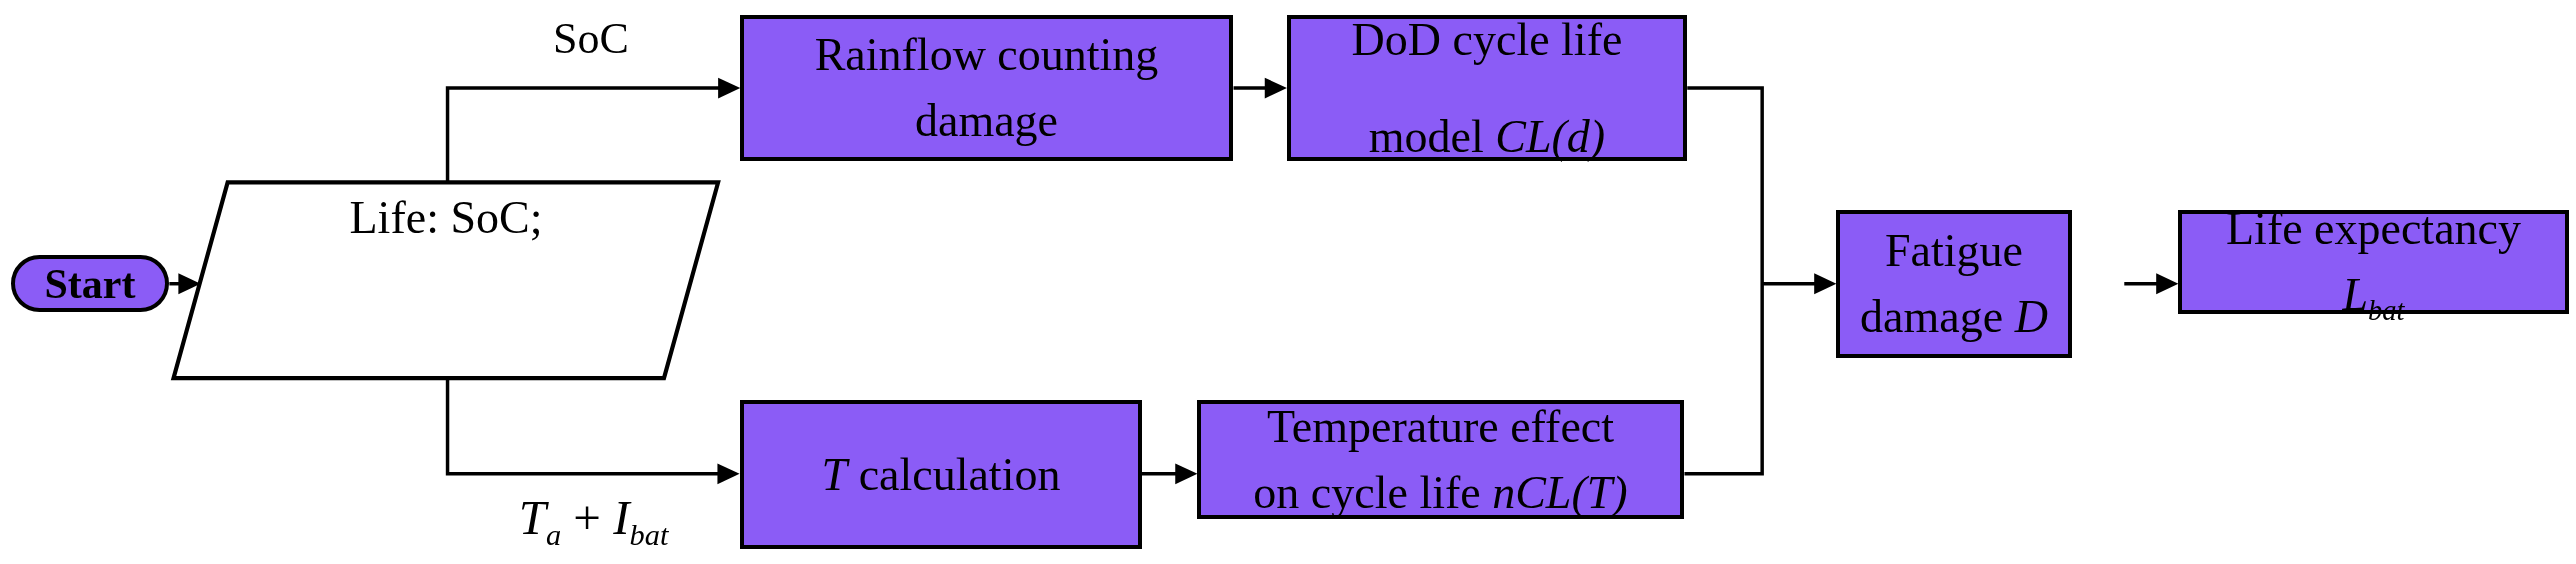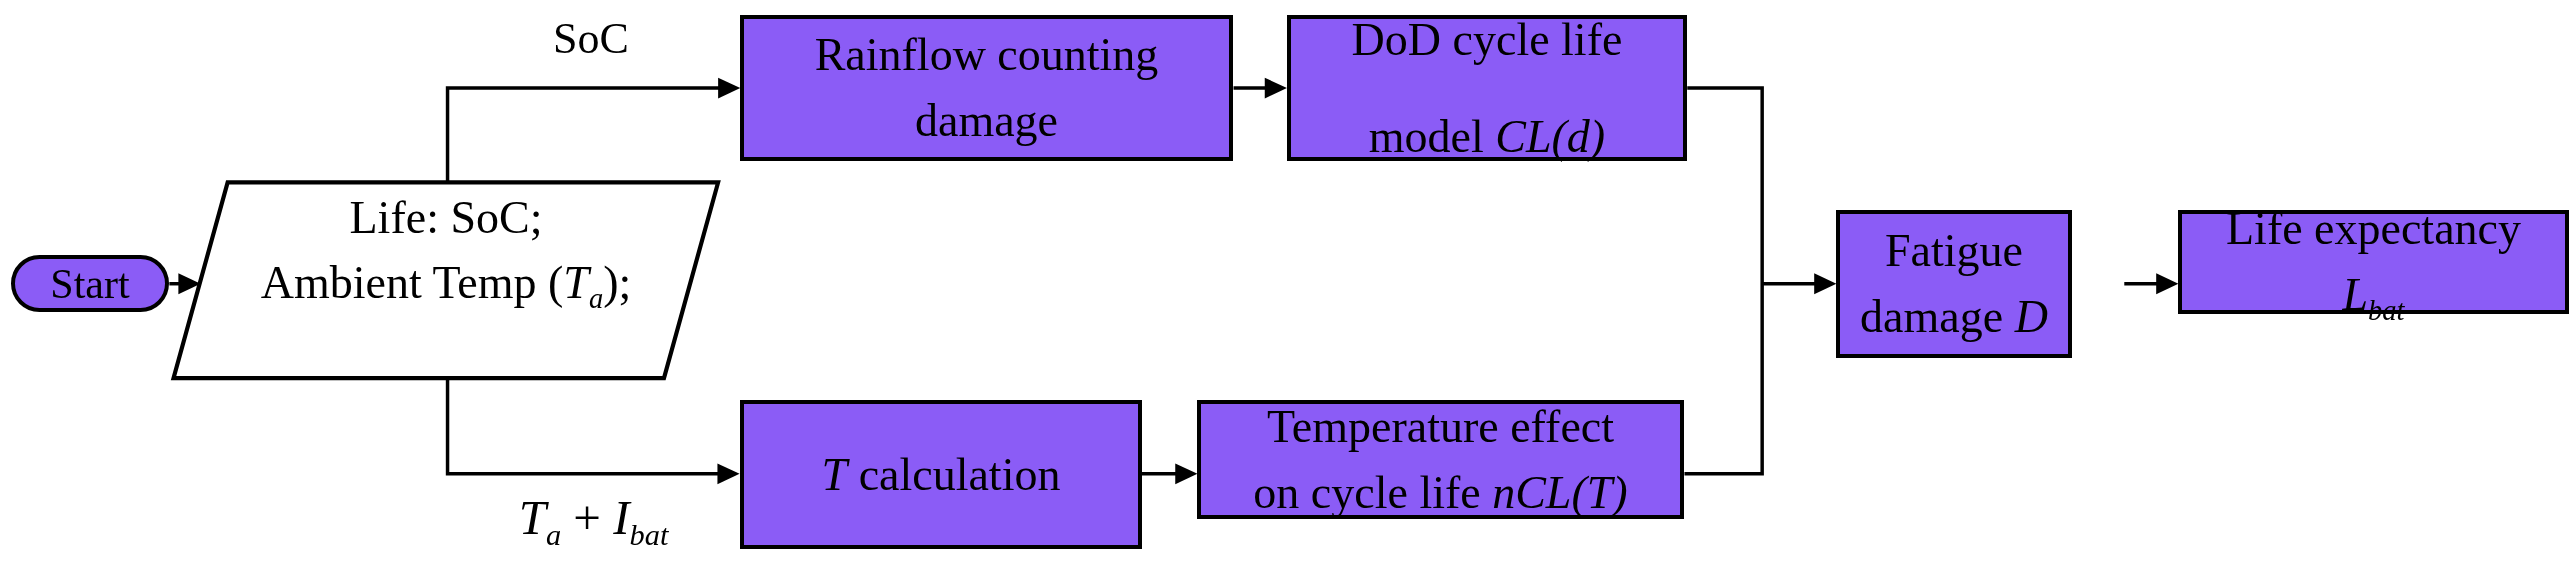--- a/index.html
+++ b/index.html
@@ -96,27 +96,26 @@
       <path class="wire" d="M2540 409 H2617"></path>
       <polygon class="head" points="2647,409 2615,394 2615,424"></polygon>
     </g>
 
     <g>
       <path class="wire" d="M3062 409 H3110"></path>
       <polygon class="head" points="3140,409 3108,394 3108,424"></polygon>
     </g>
   </svg>
 
-  <div class="node oval" style="left:11px; top:255px; width:158px; height:57px;">
+  <div class="node oval" style="left:11px; top:255px; width:158px; height:57px;font-weight:bold;">
     <div>Start</div>
   </div>
 
   <div class="para-text">
     <div>Life: SoC;</div>
-    <div><span class="plain">Ambient Temp (</span><span class="math">T</span><sub>a</sub><span class="plain">);</span></div>
   </div>
 
   <div class="node" style="left:740px; top:15.3px; width:493px; height:146px;">
     <div>Rainflow counting</div>
     <div>damage</div>
   </div>
 
   <div class="node" style="left:1287px; top:15.3px; width:400px; height:146px;gap:31px;">
     <div>DoD cycle life</div>
     <div><span class="plain">model </span><span class="math">CL(d)</span></div>

